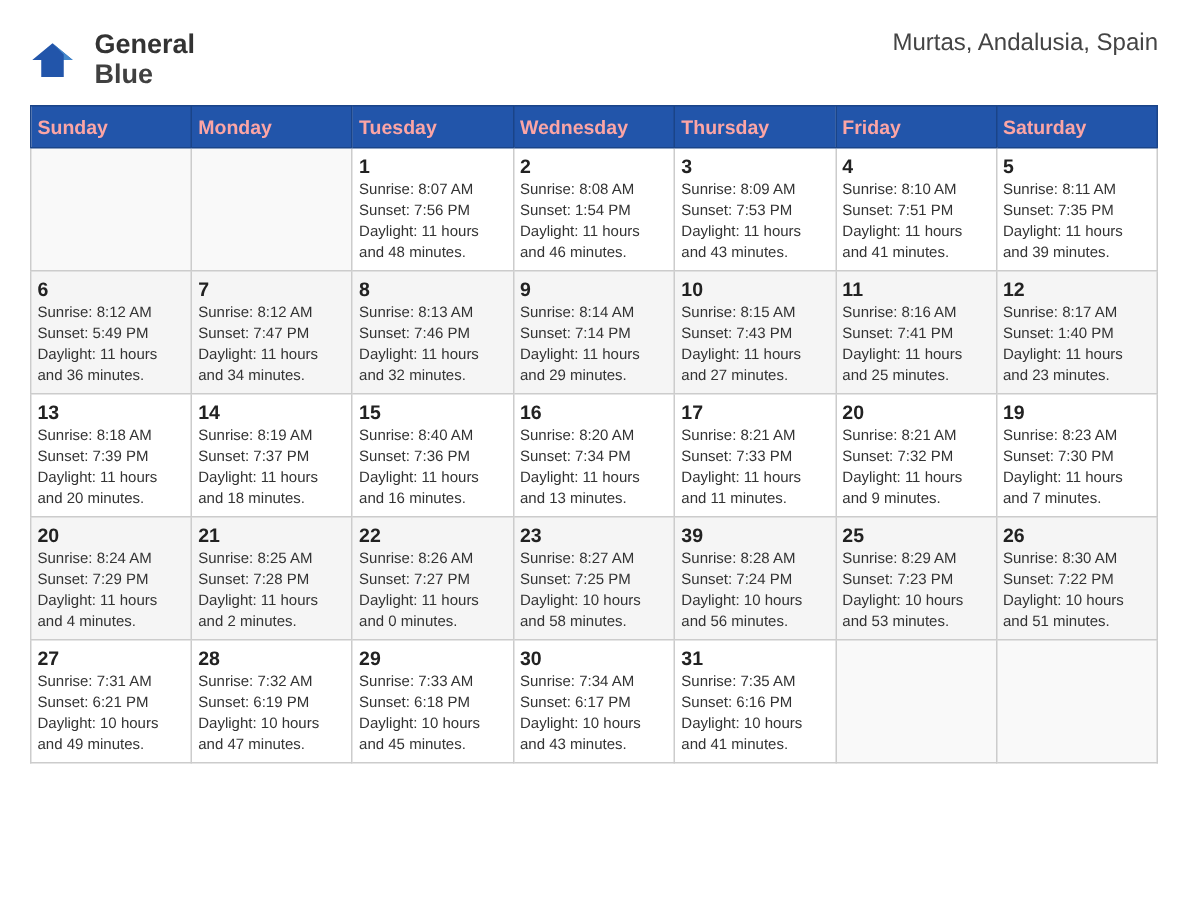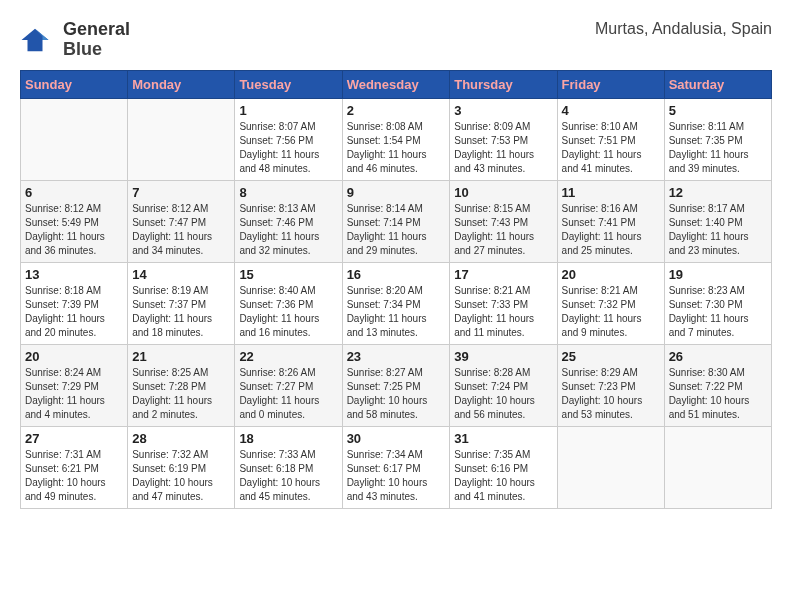--- a/index.html
+++ b/index.html
@@ -289,21 +289,21 @@
 Sunset: 6:21 PM
 Daylight: 10 hours and 49 minutes.</div>
         </td>
         <td>
           <div class="day-number">28</div>
           <div class="day-info">Sunrise: 7:32 AM
 Sunset: 6:19 PM
 Daylight: 10 hours and 47 minutes.</div>
         </td>
         <td>
-          <div class="day-number">18</div>
+          <div class="day-number">29</div>
           <div class="day-info">Sunrise: 7:33 AM
 Sunset: 6:18 PM
 Daylight: 10 hours and 45 minutes.</div>
         </td>
         <td>
           <div class="day-number">30</div>
           <div class="day-info">Sunrise: 7:34 AM
 Sunset: 6:17 PM
 Daylight: 10 hours and 43 minutes.</div>
         </td>

